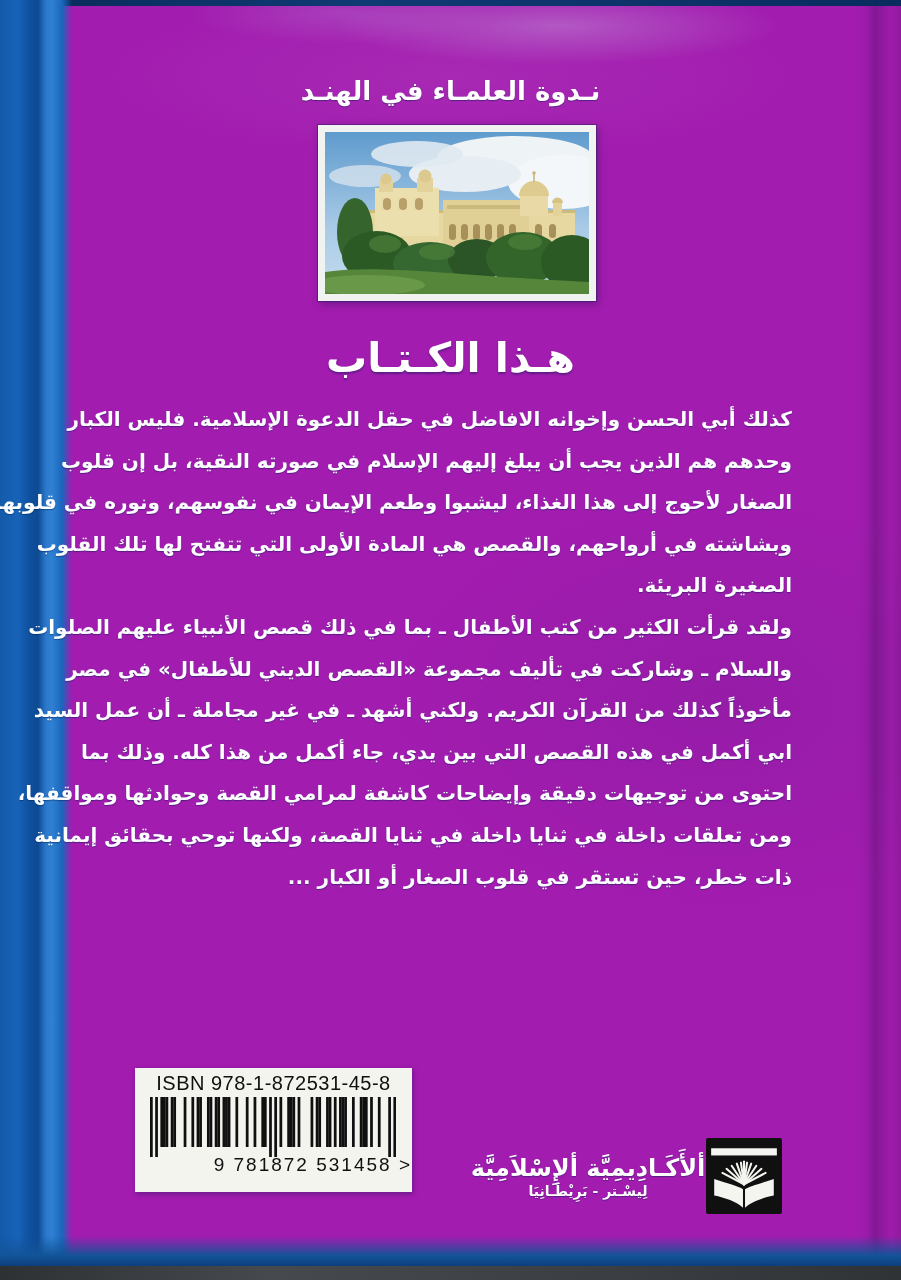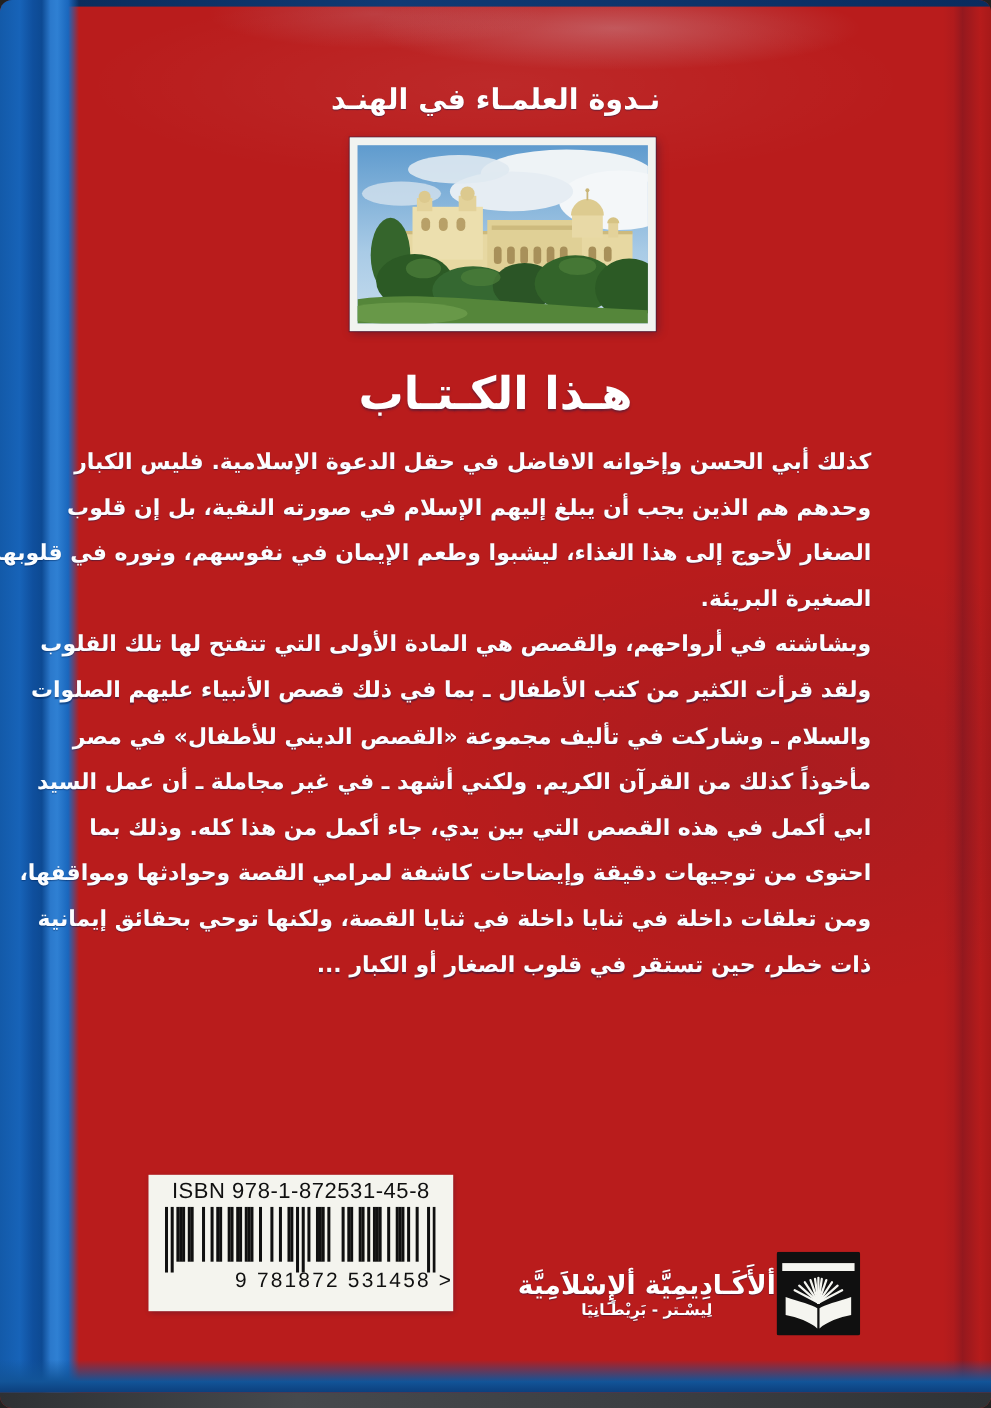--- a/index.html
+++ b/index.html
@@ -1,20 +1,19 @@
 <!DOCTYPE html>
 <html lang="ar"><head>
 <meta charset="utf-8">
 <style>
   html,body{margin:0;padding:0;background:#222;}
   .cover{
     position:relative; width:901px; height:1280px; overflow:hidden;
-    background:#b91c1c;
+    background:#a21caf;
     font-family:"DejaVu Sans", sans-serif;
-    border-radius:11px;
   }
   
   .cover::before{
     content:""; position:absolute; inset:0; pointer-events:none;
     background:
       radial-gradient(ellipse 320px 55px at 62% 2%, rgba(215,232,246,.28), transparent 70%),
       radial-gradient(ellipse 220px 45px at 38% 1%, rgba(200,225,245,.16), transparent 70%),
       radial-gradient(ellipse 500px 120px at 50% 6%, rgba(255,255,255,.06), transparent 75%),
       radial-gradient(ellipse 420px 260px at 80% 55%, rgba(0,30,80,.08), transparent 80%);
   }
@@ -168,22 +167,22 @@
       <ellipse cx="42" cy="153" rx="58" ry="10" fill="#6d9c4c" opacity="0.8"></ellipse>
     </svg>
   </div>
 
   <div class="heading">هـذا الكـتـاب</div>
 
   <div class="body-text">
     <div class="line">كذلك أبي الحسن وإخوانه الافاضل في حقل الدعوة الإسلامية. فليس الكبار</div>
     <div class="line">وحدهم هم الذين يجب أن يبلغ إليهم الإسلام في صورته النقية، بل إن قلوب</div>
     <div class="line">الصغار لأحوج إلى هذا الغذاء، ليشبوا وطعم الإيمان في نفوسهم، ونوره في قلوبهم،</div>
+    <div class="line">وبشاشته في أرواحهم، والقصص هي المادة الأولى التي تتفتح لها تلك القلوب</div>
     <div class="line para-end">الصغيرة البريئة.</div>
-    <div class="line">وبشاشته في أرواحهم، والقصص هي المادة الأولى التي تتفتح لها تلك القلوب</div>
     <div class="line">ولقد قرأت الكثير من كتب الأطفال ـ بما في ذلك قصص الأنبياء عليهم الصلوات</div>
     <div class="line">والسلام ـ وشاركت في تأليف مجموعة «القصص الديني للأطفال» في مصر</div>
     <div class="line">مأخوذاً كذلك من القرآن الكريم. ولكني أشهد ـ في غير مجاملة ـ أن عمل السيد</div>
     <div class="line">ابي أكمل في هذه القصص التي بين يدي، جاء أكمل من هذا كله. وذلك بما</div>
     <div class="line">احتوى من توجيهات دقيقة وإيضاحات كاشفة لمرامي القصة وحوادثها ومواقفها،</div>
     <div class="line">ومن تعلقات داخلة في ثنايا داخلة في ثنايا القصة، ولكنها توحي بحقائق إيمانية</div>
     <div class="line para-end">ذات خطر، حين تستقر في قلوب الصغار أو الكبار ...</div>
   </div>
 
   <div class="isbn-box">

